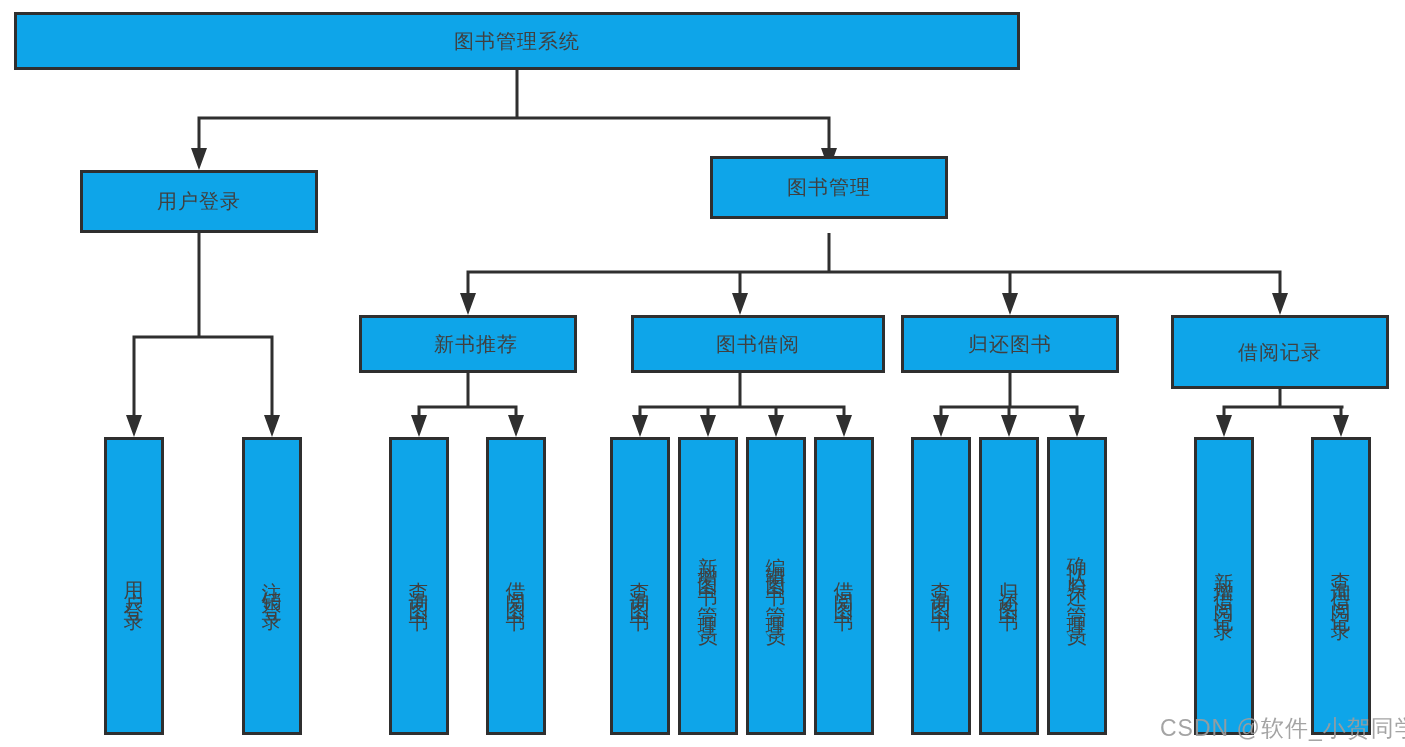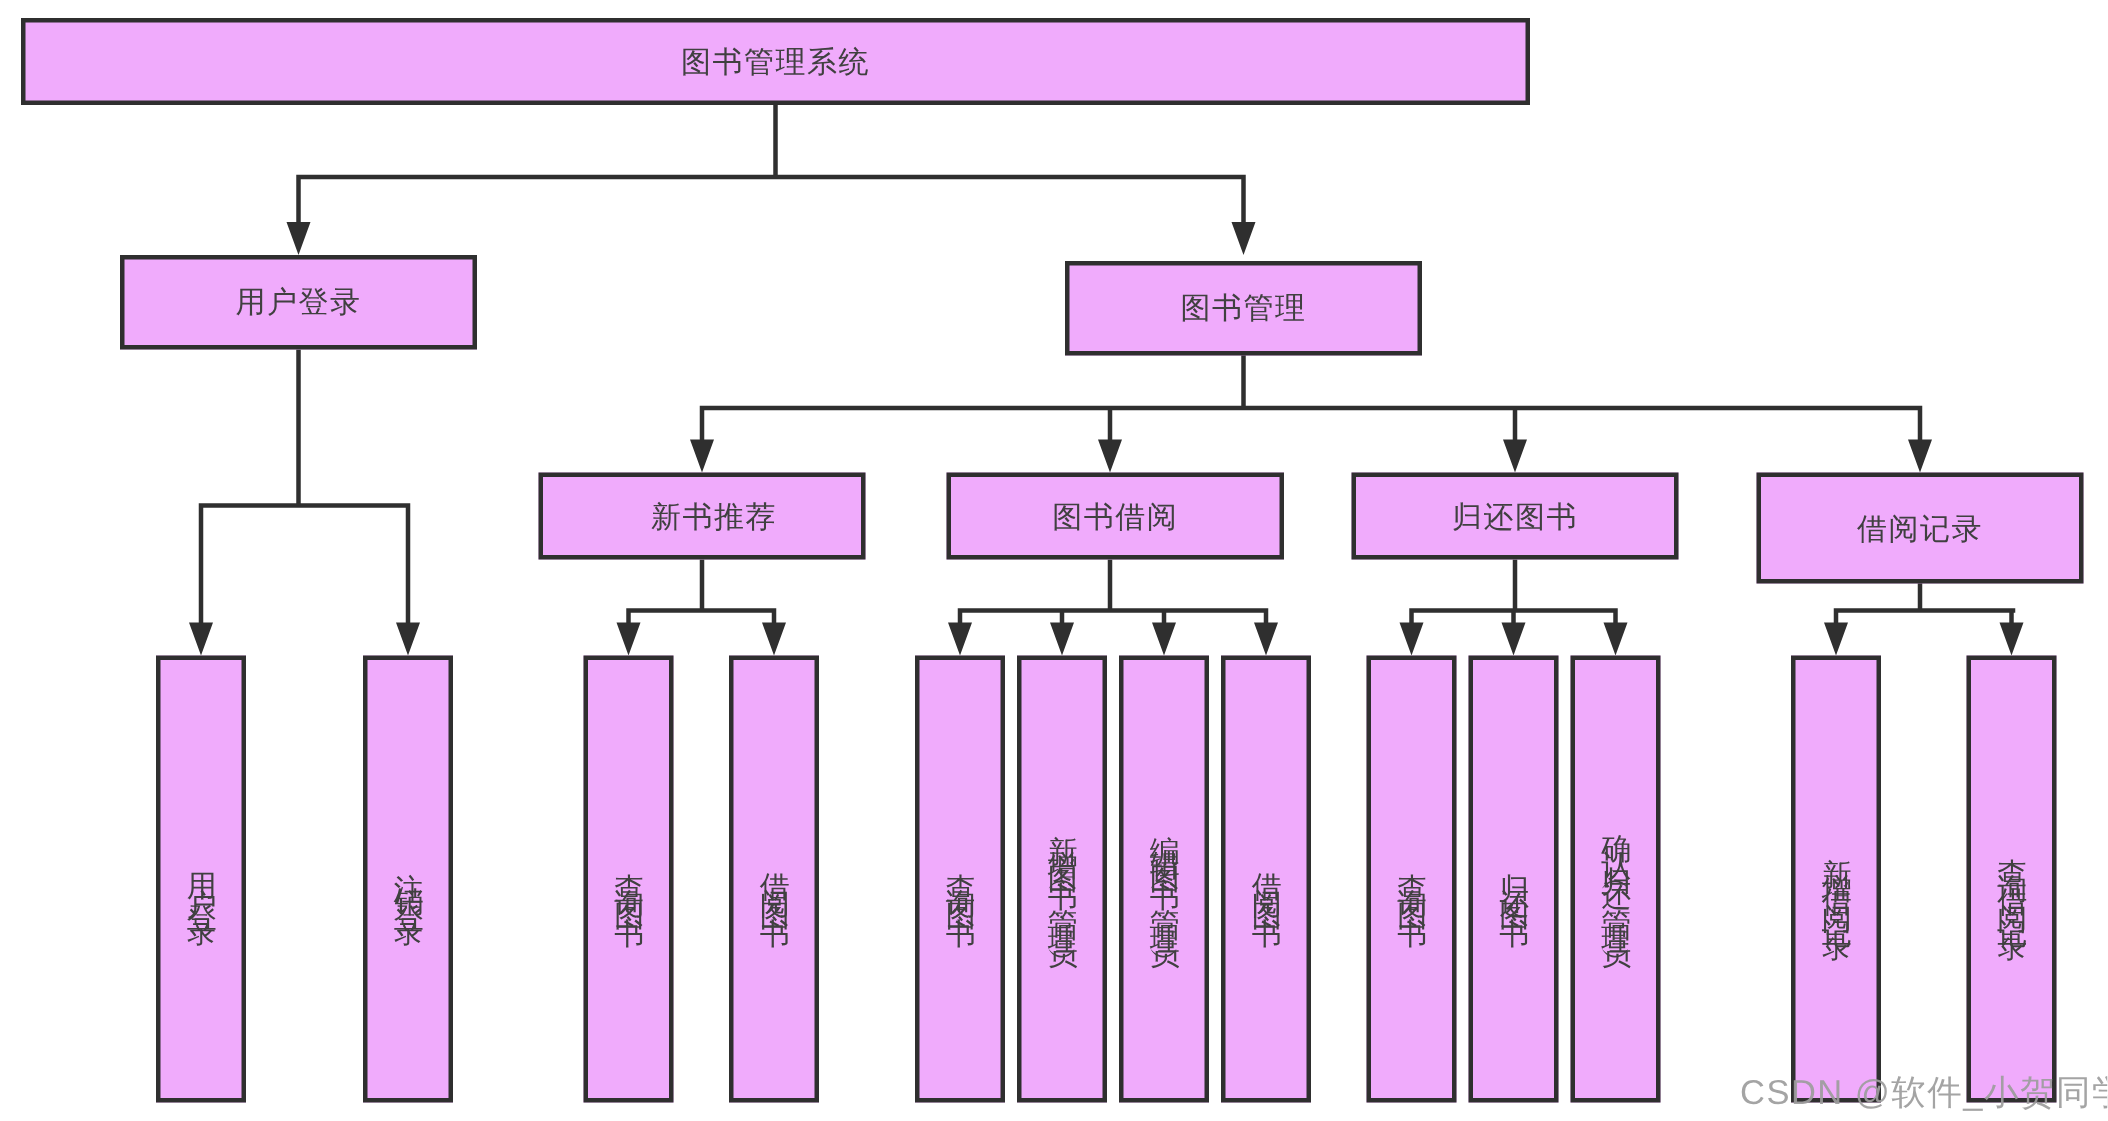--- a/index.html
+++ b/index.html
@@ -17,21 +17,21 @@
   }
   .connector-layer {
     position: absolute;
     left: 0;
     top: 0;
     z-index: 0;
   }
   .node {
     position: absolute;
     box-sizing: border-box;
-    background: #f0abfc;
+    background: #0ea5e9;
     border: 3px solid #2f2f2f;
     display: flex;
     align-items: center;
     justify-content: center;
     color: #404040;
     z-index: 1;
   }
   .hnode .node-label {
     font-size: 20px;
     letter-spacing: 1px;
@@ -120,28 +120,28 @@
       M1333 415 L1349 415 L1341 437 Z"></path>
   </svg>
 
   <div class="node hnode root-node" style="left:14px; top:12px; width:1006px; height:58px;">
     <span class="node-label">图书管理系统</span>
   </div>
 
   <div class="node hnode" style="left:80px; top:170px; width:238px; height:63px;">
     <span class="node-label">用户登录</span>
   </div>
-  <div class="node hnode" style="left:710px; top:174px; width:238px; height:63px;">
+  <div class="node hnode" style="left:710px; top:156px; width:238px; height:63px;">
     <span class="node-label">图书管理</span>
   </div>
 
   <div class="node hnode" style="left:359px; top:315px; width:218px; height:58px;padding-left:16px;">
     <span class="node-label">新书推荐</span>
   </div>
-  <div class="node hnode" style="left:631px; top:315px; width:225px; height:58px;text-align:center;">
+  <div class="node hnode" style="left:631px; top:315px; width:254px; height:58px;text-align:center;">
     <span class="node-label">图书借阅</span>
   </div>
   <div class="node hnode" style="left:901px; top:315px; width:218px; height:58px;">
     <span class="node-label">归还图书</span>
   </div>
   <div class="node hnode" style="left:1171px; top:315px; width:218px; height:74px;">
     <span class="node-label">借阅记录</span>
   </div>
 
   <div class="node vnode" style="left:104px; top:437px; width:60px; height:298px;">

